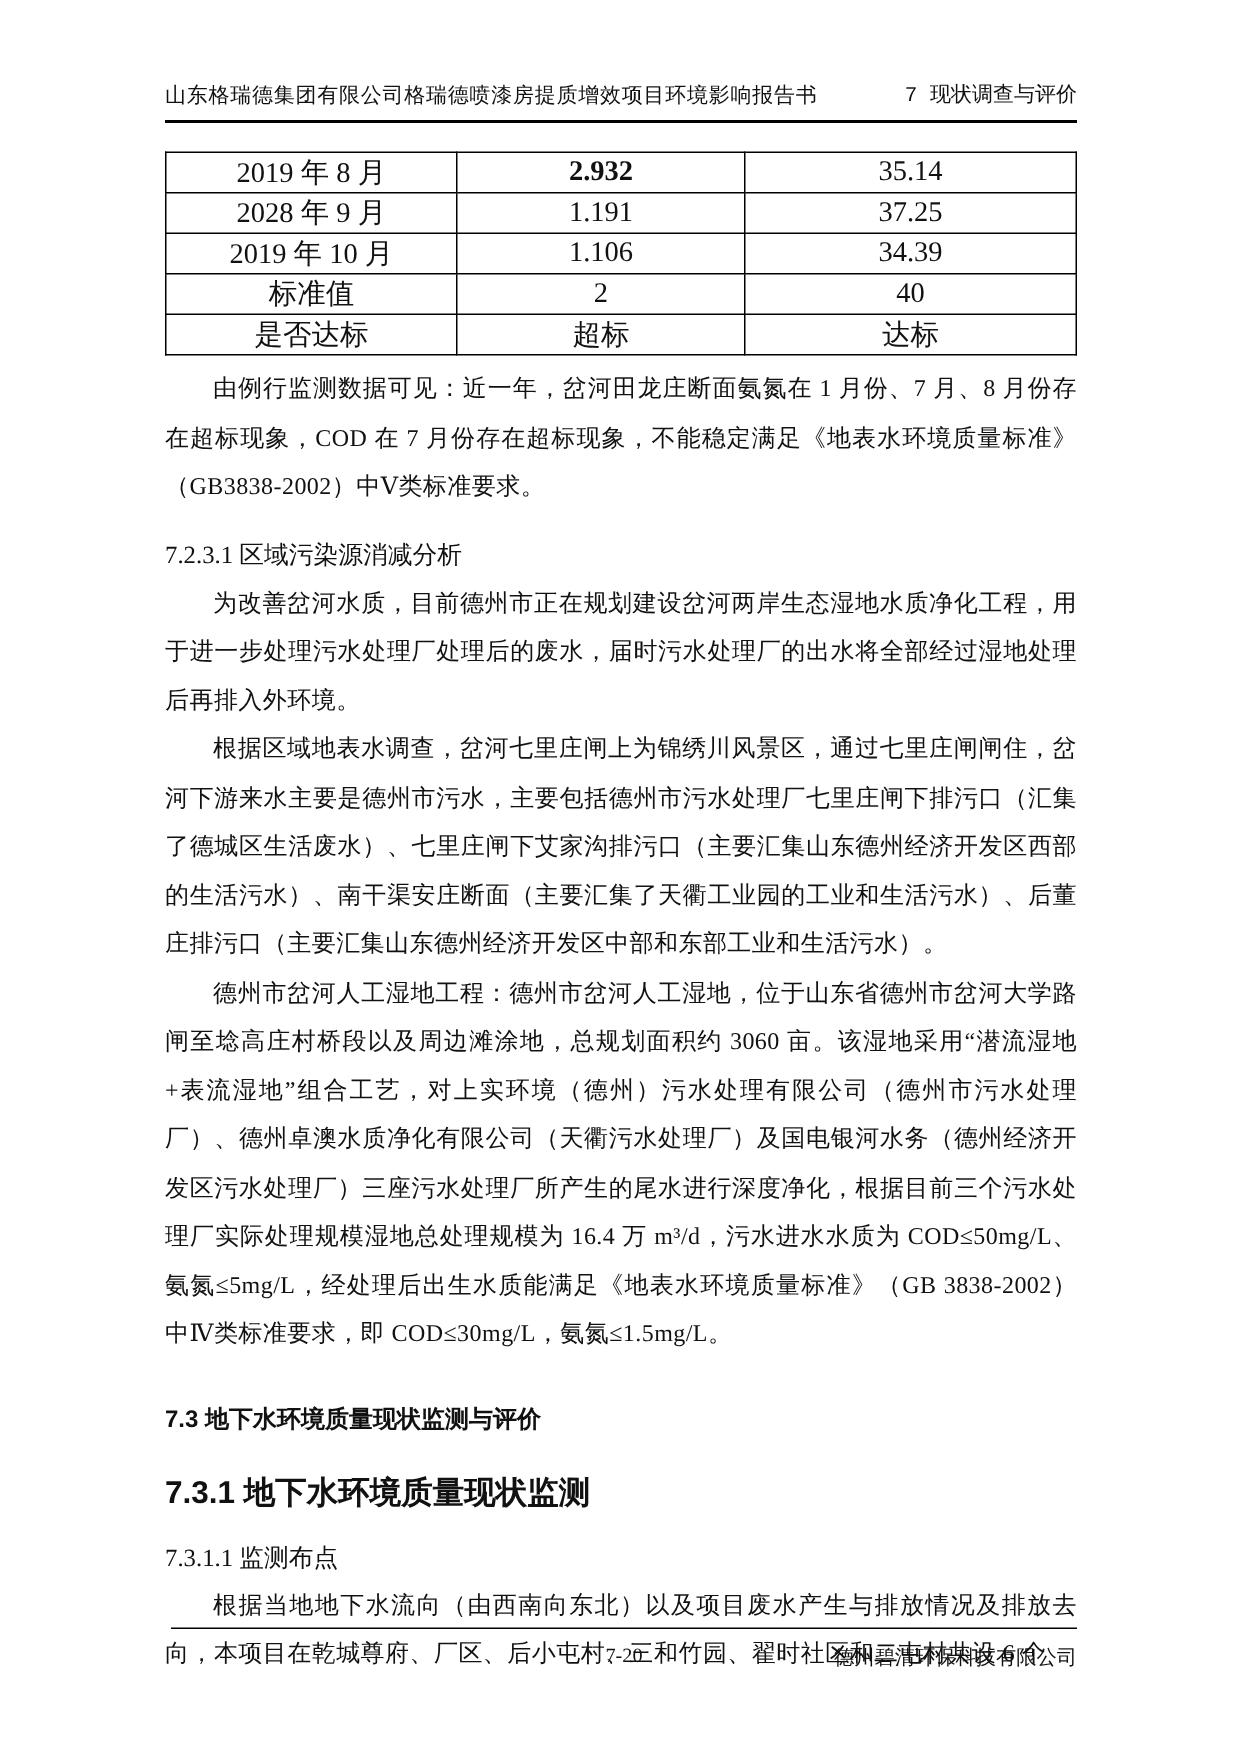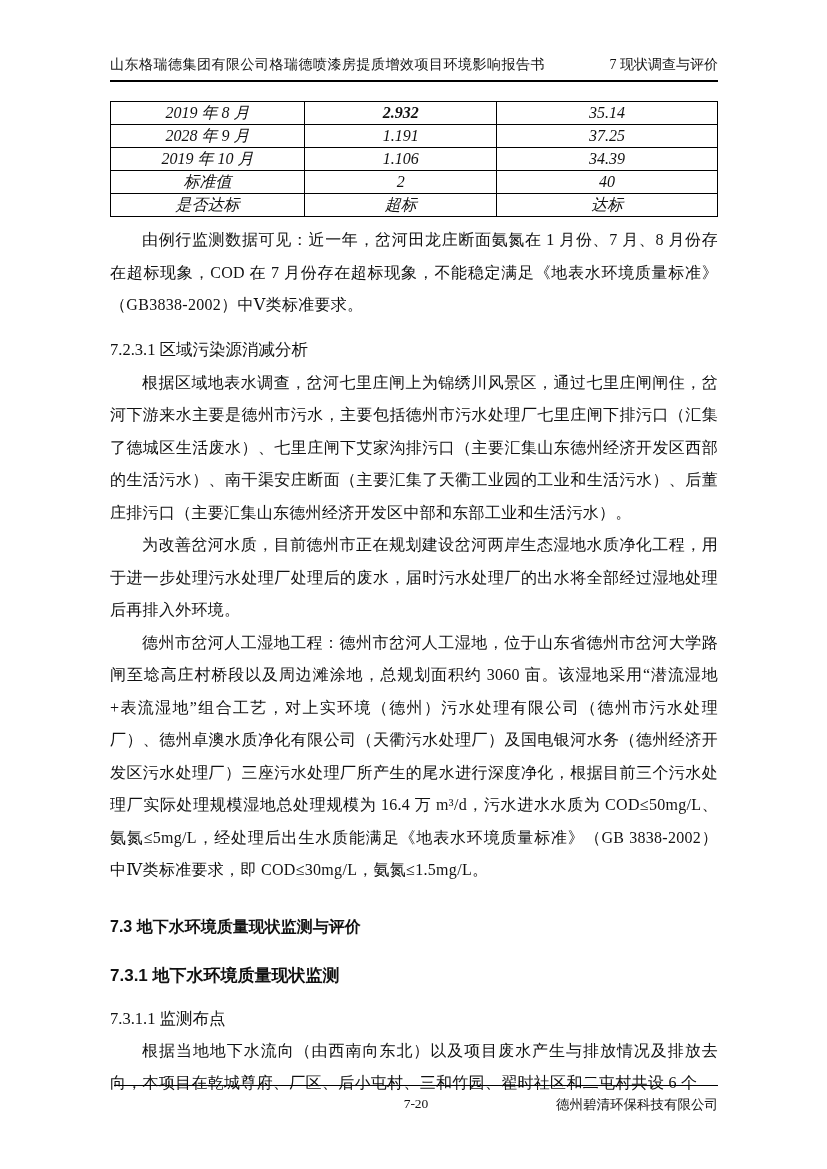--- a/index.html
+++ b/index.html
@@ -24,29 +24,28 @@
     display: flex;
     justify-content: space-between;
     align-items: flex-end;
     font-size: 14px;
     line-height: 1.5;
     border-bottom: 2px solid #000000;
     padding-bottom: 5px;
     margin-bottom: 19px;
   }
   .page-header .hdr-left { letter-spacing: 0.5px; }
-  .page-header .hdr-right { white-space: nowrap; }
+  .page-header .hdr-right { white-space: nowrap; font-family: Liberation Mono, monospace; }
   
   table.data-table {
     width: 100%;
     border-collapse: collapse;
     table-layout: fixed;
-    font-size: 16px;
+    font-size: 19px;
     margin-bottom: 7px;
-    font-style: italic;
   }
   table.data-table td {
     border: 1.5px solid #000000;
     text-align: center;
     vertical-align: middle;
     height: 22px;
     padding: 0 4px;
     overflow: hidden;
     white-space: nowrap;
   }
@@ -69,21 +68,21 @@
   }
   .heading-h2 {
     margin: 25px 0 0 0;
     font-size: 16px;
     line-height: 30px;
     font-weight: bold;
     font-family: "Liberation Sans", "DejaVu Sans", sans-serif;
   }
   .heading-h3 {
     margin: 21px 0 0 0;
-    font-size: 17px;
+    font-size: 21px;
     line-height: 26px;
     font-weight: bold;
     font-family: "Liberation Sans", "DejaVu Sans", sans-serif;
   }
   .heading-h4 {
     margin: 17px 0 3px 0;
     font-size: 16.5px;
     line-height: 26px;
     font-weight: normal;
   }
@@ -154,23 +153,23 @@
         <td>超标</td>
         <td>达标</td>
       </tr>
     </tbody>
   </table>
 
   <p class="body-para">由例行监测数据可见：近一年，岔河田龙庄断面氨氮在 1 月份、7 月、8 月份存在超标现象，COD 在 7 月份存在超标现象，不能稳定满足《地表水环境质量标准》（GB3838-2002）中Ⅴ类标准要求。</p>
 
   <h4 class="heading-sub">7.2.3.1 区域污染源消减分析</h4>
 
+  <p class="body-para">为改善岔河水质，目前德州市正在规划建设岔河两岸生态湿地水质净化工程，用于进一步处理污水处理厂处理后的废水，届时污水处理厂的出水将全部经过湿地处理后再排入外环境。</p>
+
   <p class="body-para">根据区域地表水调查，岔河七里庄闸上为锦绣川风景区，通过七里庄闸闸住，岔河下游来水主要是德州市污水，主要包括德州市污水处理厂七里庄闸下排污口（汇集了德城区生活废水）、七里庄闸下艾家沟排污口（主要汇集山东德州经济开发区西部的生活污水）、南干渠安庄断面（主要汇集了天衢工业园的工业和生活污水）、后董庄排污口（主要汇集山东德州经济开发区中部和东部工业和生活污水）。</p>
-
-  <p class="body-para">为改善岔河水质，目前德州市正在规划建设岔河两岸生态湿地水质净化工程，用于进一步处理污水处理厂处理后的废水，届时污水处理厂的出水将全部经过湿地处理后再排入外环境。</p>
 
   <p class="body-para">德州市岔河人工湿地工程：德州市岔河人工湿地，位于山东省德州市岔河大学路闸至埝高庄村桥段以及周边滩涂地，总规划面积约 3060 亩。该湿地采用“潜流湿地+表流湿地”组合工艺，对上实环境（德州）污水处理有限公司（德州市污水处理厂）、德州卓澳水质净化有限公司（天衢污水处理厂）及国电银河水务（德州经济开发区污水处理厂）三座污水处理厂所产生的尾水进行深度净化，根据目前三个污水处理厂实际处理规模湿地总处理规模为 16.4 万 m³/d，污水进水水质为 COD≤50mg/L、氨氮≤5mg/L，经处理后出生水质能满足《地表水环境质量标准》（GB 3838-2002）中Ⅳ类标准要求，即 COD≤30mg/L，氨氮≤1.5mg/L。</p>
 
   <h2 class="heading-h2">7.3 地下水环境质量现状监测与评价</h2>
 
   <h3 class="heading-h3">7.3.1 地下水环境质量现状监测</h3>
 
   <h4 class="heading-h4">7.3.1.1 监测布点</h4>
 
   <p class="body-para">根据当地地下水流向（由西南向东北）以及项目废水产生与排放情况及排放去向，本项目在乾城尊府、厂区、后小屯村、三和竹园、翟时社区和二屯村共设 6 个</p>

